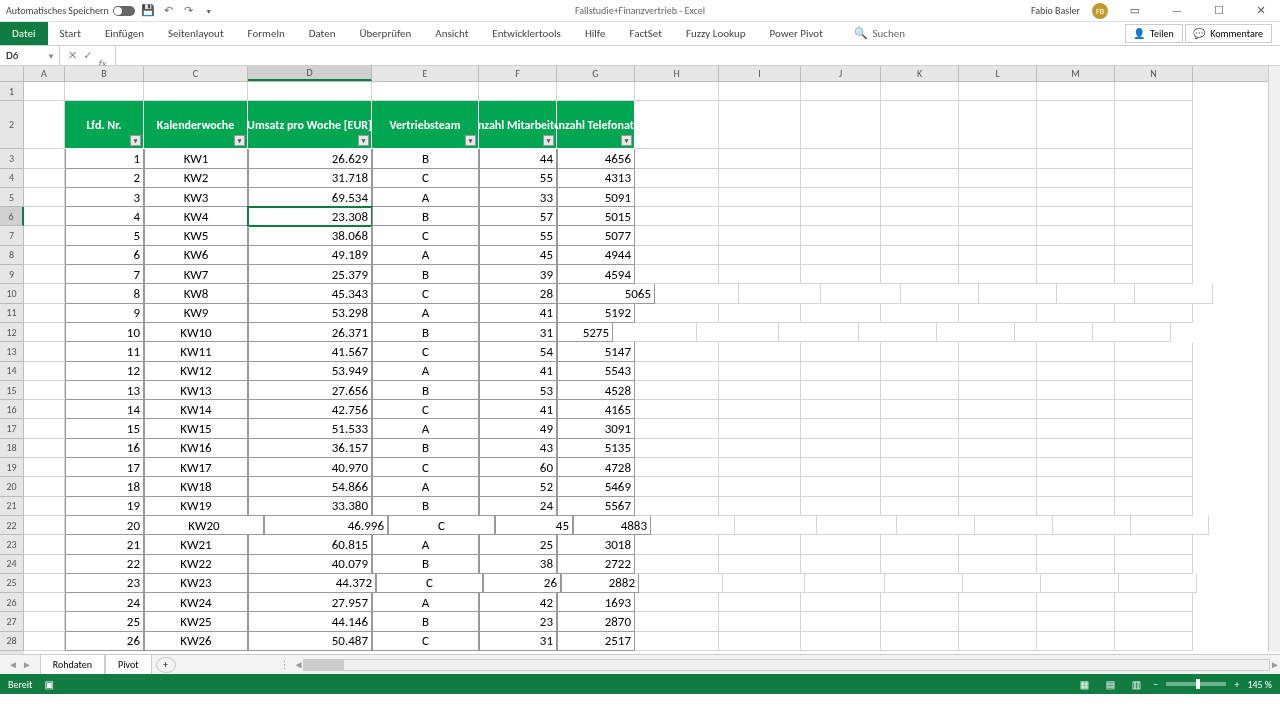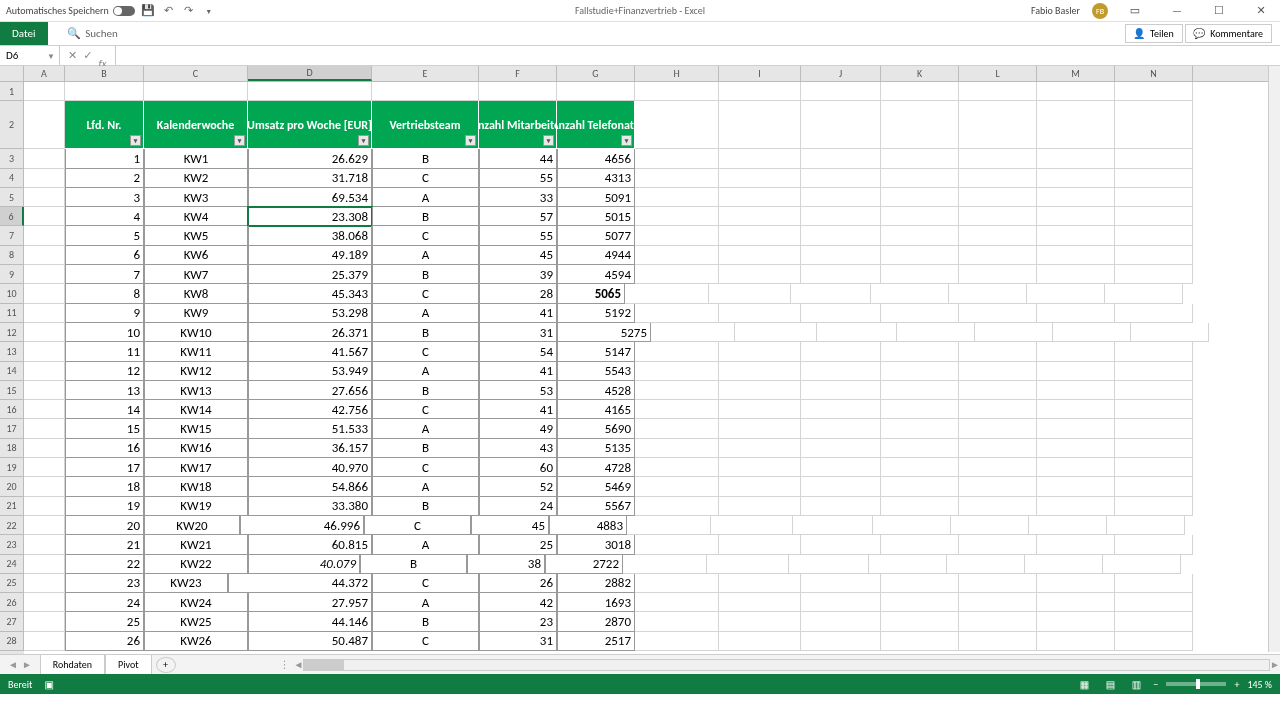--- a/index.html
+++ b/index.html
@@ -102,20 +102,34 @@
     <div class="avatar">FB</div>
     <div class="winbtn">▭</div>
     <div class="winbtn">—</div>
     <div class="winbtn">☐</div>
     <div class="winbtn">✕</div>
   </div>
 </div>
 
 <div class="ribbon">
   <div class="file-tab">Datei</div>
+  <div id="ribbon-tabs" style="display:flex;height:100%;">
+          <div class="ribbon-tab">Start</div>
+          <div class="ribbon-tab">Einfügen</div>
+          <div class="ribbon-tab">Seitenlayout</div>
+          <div class="ribbon-tab">Formeln</div>
+          <div class="ribbon-tab">Daten</div>
+          <div class="ribbon-tab">Überprüfen</div>
+          <div class="ribbon-tab">Ansicht</div>
+          <div class="ribbon-tab">Entwicklertools</div>
+          <div class="ribbon-tab">Hilfe</div>
+          <div class="ribbon-tab">FactSet</div>
+          <div class="ribbon-tab">Fuzzy Lookup</div>
+          <div class="ribbon-tab">Power Pivot</div>
+        </div>
   <div class="search-box">
     <span>🔍</span>
     <span>Suchen</span>
   </div>
   <div class="ribbon-right">
     <div class="share-btn">
             <span>👤</span>
             <span>Teilen</span>
           </div>
     <div class="share-btn">
@@ -330,21 +344,21 @@
             <div class="cell " style="width: 78px; border-top: none; border-right: 1px solid rgb(212, 212, 212); border-bottom: 1px solid rgb(212, 212, 212); border-left: none; border-image: initial;"></div>
             <div class="cell " style="width: 78px; border-top: none; border-right: 1px solid rgb(212, 212, 212); border-bottom: 1px solid rgb(212, 212, 212); border-left: none; border-image: initial;"></div>
           </div>
           <div class="row trow">
             <div class="cell " style="width: 41px; border-top: none; border-right: 1px solid rgb(212, 212, 212); border-bottom: 1px solid rgb(212, 212, 212); border-left: none; border-image: initial;"></div>
             <div class="cell num" style="width: 79px;">8</div>
             <div class="cell ctr" style="width: 104px;">KW8</div>
             <div class="cell num" style="width: 124px;">45.343</div>
             <div class="cell ctr" style="width: 107px;">C</div>
             <div class="cell num" style="width: 78px;">28</div>
-            <div class="cell num" style="width: 68px; font-weight: bold;">5065</div>
+            <div class="cell num" style="width: 98px;">5065</div>
             <div class="cell " style="width: 84px; border-top: none; border-right: 1px solid rgb(212, 212, 212); border-bottom: 1px solid rgb(212, 212, 212); border-left: none; border-image: initial;"></div>
             <div class="cell " style="width: 82px; border-top: none; border-right: 1px solid rgb(212, 212, 212); border-bottom: 1px solid rgb(212, 212, 212); border-left: none; border-image: initial;"></div>
             <div class="cell " style="width: 80px; border-top: none; border-right: 1px solid rgb(212, 212, 212); border-bottom: 1px solid rgb(212, 212, 212); border-left: none; border-image: initial;"></div>
             <div class="cell " style="width: 78px; border-top: none; border-right: 1px solid rgb(212, 212, 212); border-bottom: 1px solid rgb(212, 212, 212); border-left: none; border-image: initial;"></div>
             <div class="cell " style="width: 78px; border-top: none; border-right: 1px solid rgb(212, 212, 212); border-bottom: 1px solid rgb(212, 212, 212); border-left: none; border-image: initial;"></div>
             <div class="cell " style="width: 78px; border-top: none; border-right: 1px solid rgb(212, 212, 212); border-bottom: 1px solid rgb(212, 212, 212); border-left: none; border-image: initial;"></div>
             <div class="cell " style="width: 78px; border-top: none; border-right: 1px solid rgb(212, 212, 212); border-bottom: 1px solid rgb(212, 212, 212); border-left: none; border-image: initial;"></div>
           </div>
           <div class="row trow">
             <div class="cell " style="width: 41px; border-top: none; border-right: 1px solid rgb(212, 212, 212); border-bottom: 1px solid rgb(212, 212, 212); border-left: none; border-image: initial;"></div>
@@ -362,21 +376,21 @@
             <div class="cell " style="width: 78px; border-top: none; border-right: 1px solid rgb(212, 212, 212); border-bottom: 1px solid rgb(212, 212, 212); border-left: none; border-image: initial;"></div>
             <div class="cell " style="width: 78px; border-top: none; border-right: 1px solid rgb(212, 212, 212); border-bottom: 1px solid rgb(212, 212, 212); border-left: none; border-image: initial;"></div>
           </div>
           <div class="row trow">
             <div class="cell " style="width: 41px; border-top: none; border-right: 1px solid rgb(212, 212, 212); border-bottom: 1px solid rgb(212, 212, 212); border-left: none; border-image: initial;"></div>
             <div class="cell num" style="width: 79px;">10</div>
             <div class="cell ctr" style="width: 104px;">KW10</div>
             <div class="cell num" style="width: 124px;">26.371</div>
             <div class="cell ctr" style="width: 107px;">B</div>
             <div class="cell num" style="width: 78px;">31</div>
-            <div class="cell num" style="width: 94px;">5275</div>
+            <div class="cell num" style="width: 56px;">5275</div>
             <div class="cell " style="width: 84px; border-top: none; border-right: 1px solid rgb(212, 212, 212); border-bottom: 1px solid rgb(212, 212, 212); border-left: none; border-image: initial;"></div>
             <div class="cell " style="width: 82px; border-top: none; border-right: 1px solid rgb(212, 212, 212); border-bottom: 1px solid rgb(212, 212, 212); border-left: none; border-image: initial;"></div>
             <div class="cell " style="width: 80px; border-top: none; border-right: 1px solid rgb(212, 212, 212); border-bottom: 1px solid rgb(212, 212, 212); border-left: none; border-image: initial;"></div>
             <div class="cell " style="width: 78px; border-top: none; border-right: 1px solid rgb(212, 212, 212); border-bottom: 1px solid rgb(212, 212, 212); border-left: none; border-image: initial;"></div>
             <div class="cell " style="width: 78px; border-top: none; border-right: 1px solid rgb(212, 212, 212); border-bottom: 1px solid rgb(212, 212, 212); border-left: none; border-image: initial;"></div>
             <div class="cell " style="width: 78px; border-top: none; border-right: 1px solid rgb(212, 212, 212); border-bottom: 1px solid rgb(212, 212, 212); border-left: none; border-image: initial;"></div>
             <div class="cell " style="width: 78px; border-top: none; border-right: 1px solid rgb(212, 212, 212); border-bottom: 1px solid rgb(212, 212, 212); border-left: none; border-image: initial;"></div>
           </div>
           <div class="row trow">
             <div class="cell " style="width: 41px; border-top: none; border-right: 1px solid rgb(212, 212, 212); border-bottom: 1px solid rgb(212, 212, 212); border-left: none; border-image: initial;"></div>
@@ -442,21 +456,21 @@
             <div class="cell " style="width: 78px; border-top: none; border-right: 1px solid rgb(212, 212, 212); border-bottom: 1px solid rgb(212, 212, 212); border-left: none; border-image: initial;"></div>
             <div class="cell " style="width: 78px; border-top: none; border-right: 1px solid rgb(212, 212, 212); border-bottom: 1px solid rgb(212, 212, 212); border-left: none; border-image: initial;"></div>
           </div>
           <div class="row trow">
             <div class="cell " style="width: 41px; border-top: none; border-right: 1px solid rgb(212, 212, 212); border-bottom: 1px solid rgb(212, 212, 212); border-left: none; border-image: initial;"></div>
             <div class="cell num" style="width: 79px;">15</div>
             <div class="cell ctr" style="width: 104px;">KW15</div>
             <div class="cell num" style="width: 124px;">51.533</div>
             <div class="cell ctr" style="width: 107px;">A</div>
             <div class="cell num" style="width: 78px;">49</div>
-            <div class="cell num" style="width: 78px;">5690</div>
+            <div class="cell num" style="width: 78px;">3091</div>
             <div class="cell " style="width: 84px; border-top: none; border-right: 1px solid rgb(212, 212, 212); border-bottom: 1px solid rgb(212, 212, 212); border-left: none; border-image: initial;"></div>
             <div class="cell " style="width: 82px; border-top: none; border-right: 1px solid rgb(212, 212, 212); border-bottom: 1px solid rgb(212, 212, 212); border-left: none; border-image: initial;"></div>
             <div class="cell " style="width: 80px; border-top: none; border-right: 1px solid rgb(212, 212, 212); border-bottom: 1px solid rgb(212, 212, 212); border-left: none; border-image: initial;"></div>
             <div class="cell " style="width: 78px; border-top: none; border-right: 1px solid rgb(212, 212, 212); border-bottom: 1px solid rgb(212, 212, 212); border-left: none; border-image: initial;"></div>
             <div class="cell " style="width: 78px; border-top: none; border-right: 1px solid rgb(212, 212, 212); border-bottom: 1px solid rgb(212, 212, 212); border-left: none; border-image: initial;"></div>
             <div class="cell " style="width: 78px; border-top: none; border-right: 1px solid rgb(212, 212, 212); border-bottom: 1px solid rgb(212, 212, 212); border-left: none; border-image: initial;"></div>
             <div class="cell " style="width: 78px; border-top: none; border-right: 1px solid rgb(212, 212, 212); border-bottom: 1px solid rgb(212, 212, 212); border-left: none; border-image: initial;"></div>
           </div>
           <div class="row trow">
             <div class="cell " style="width: 41px; border-top: none; border-right: 1px solid rgb(212, 212, 212); border-bottom: 1px solid rgb(212, 212, 212); border-left: none; border-image: initial;"></div>
@@ -518,21 +532,21 @@
             <div class="cell " style="width: 82px; border-top: none; border-right: 1px solid rgb(212, 212, 212); border-bottom: 1px solid rgb(212, 212, 212); border-left: none; border-image: initial;"></div>
             <div class="cell " style="width: 80px; border-top: none; border-right: 1px solid rgb(212, 212, 212); border-bottom: 1px solid rgb(212, 212, 212); border-left: none; border-image: initial;"></div>
             <div class="cell " style="width: 78px; border-top: none; border-right: 1px solid rgb(212, 212, 212); border-bottom: 1px solid rgb(212, 212, 212); border-left: none; border-image: initial;"></div>
             <div class="cell " style="width: 78px; border-top: none; border-right: 1px solid rgb(212, 212, 212); border-bottom: 1px solid rgb(212, 212, 212); border-left: none; border-image: initial;"></div>
             <div class="cell " style="width: 78px; border-top: none; border-right: 1px solid rgb(212, 212, 212); border-bottom: 1px solid rgb(212, 212, 212); border-left: none; border-image: initial;"></div>
             <div class="cell " style="width: 78px; border-top: none; border-right: 1px solid rgb(212, 212, 212); border-bottom: 1px solid rgb(212, 212, 212); border-left: none; border-image: initial;"></div>
           </div>
           <div class="row trow">
             <div class="cell " style="width: 41px; border-top: none; border-right: 1px solid rgb(212, 212, 212); border-bottom: 1px solid rgb(212, 212, 212); border-left: none; border-image: initial;"></div>
             <div class="cell num" style="width: 79px;">20</div>
-            <div class="cell ctr" style="width: 96px;">KW20</div>
+            <div class="cell ctr" style="width: 120px;">KW20</div>
             <div class="cell num" style="width: 124px;">46.996</div>
             <div class="cell ctr" style="width: 107px;">C</div>
             <div class="cell num" style="width: 78px;">45</div>
             <div class="cell num" style="width: 78px;">4883</div>
             <div class="cell " style="width: 84px; border-top: none; border-right: 1px solid rgb(212, 212, 212); border-bottom: 1px solid rgb(212, 212, 212); border-left: none; border-image: initial;"></div>
             <div class="cell " style="width: 82px; border-top: none; border-right: 1px solid rgb(212, 212, 212); border-bottom: 1px solid rgb(212, 212, 212); border-left: none; border-image: initial;"></div>
             <div class="cell " style="width: 80px; border-top: none; border-right: 1px solid rgb(212, 212, 212); border-bottom: 1px solid rgb(212, 212, 212); border-left: none; border-image: initial;"></div>
             <div class="cell " style="width: 78px; border-top: none; border-right: 1px solid rgb(212, 212, 212); border-bottom: 1px solid rgb(212, 212, 212); border-left: none; border-image: initial;"></div>
             <div class="cell " style="width: 78px; border-top: none; border-right: 1px solid rgb(212, 212, 212); border-bottom: 1px solid rgb(212, 212, 212); border-left: none; border-image: initial;"></div>
             <div class="cell " style="width: 78px; border-top: none; border-right: 1px solid rgb(212, 212, 212); border-bottom: 1px solid rgb(212, 212, 212); border-left: none; border-image: initial;"></div>
@@ -551,37 +565,37 @@
             <div class="cell " style="width: 80px; border-top: none; border-right: 1px solid rgb(212, 212, 212); border-bottom: 1px solid rgb(212, 212, 212); border-left: none; border-image: initial;"></div>
             <div class="cell " style="width: 78px; border-top: none; border-right: 1px solid rgb(212, 212, 212); border-bottom: 1px solid rgb(212, 212, 212); border-left: none; border-image: initial;"></div>
             <div class="cell " style="width: 78px; border-top: none; border-right: 1px solid rgb(212, 212, 212); border-bottom: 1px solid rgb(212, 212, 212); border-left: none; border-image: initial;"></div>
             <div class="cell " style="width: 78px; border-top: none; border-right: 1px solid rgb(212, 212, 212); border-bottom: 1px solid rgb(212, 212, 212); border-left: none; border-image: initial;"></div>
             <div class="cell " style="width: 78px; border-top: none; border-right: 1px solid rgb(212, 212, 212); border-bottom: 1px solid rgb(212, 212, 212); border-left: none; border-image: initial;"></div>
           </div>
           <div class="row trow">
             <div class="cell " style="width: 41px; border-top: none; border-right: 1px solid rgb(212, 212, 212); border-bottom: 1px solid rgb(212, 212, 212); border-left: none; border-image: initial;"></div>
             <div class="cell num" style="width: 79px;">22</div>
             <div class="cell ctr" style="width: 104px;">KW22</div>
-            <div class="cell num" style="width: 112px; font-style: italic;">40.079</div>
+            <div class="cell num" style="width: 124px;">40.079</div>
             <div class="cell ctr" style="width: 107px;">B</div>
             <div class="cell num" style="width: 78px;">38</div>
             <div class="cell num" style="width: 78px;">2722</div>
             <div class="cell " style="width: 84px; border-top: none; border-right: 1px solid rgb(212, 212, 212); border-bottom: 1px solid rgb(212, 212, 212); border-left: none; border-image: initial;"></div>
             <div class="cell " style="width: 82px; border-top: none; border-right: 1px solid rgb(212, 212, 212); border-bottom: 1px solid rgb(212, 212, 212); border-left: none; border-image: initial;"></div>
             <div class="cell " style="width: 80px; border-top: none; border-right: 1px solid rgb(212, 212, 212); border-bottom: 1px solid rgb(212, 212, 212); border-left: none; border-image: initial;"></div>
             <div class="cell " style="width: 78px; border-top: none; border-right: 1px solid rgb(212, 212, 212); border-bottom: 1px solid rgb(212, 212, 212); border-left: none; border-image: initial;"></div>
             <div class="cell " style="width: 78px; border-top: none; border-right: 1px solid rgb(212, 212, 212); border-bottom: 1px solid rgb(212, 212, 212); border-left: none; border-image: initial;"></div>
             <div class="cell " style="width: 78px; border-top: none; border-right: 1px solid rgb(212, 212, 212); border-bottom: 1px solid rgb(212, 212, 212); border-left: none; border-image: initial;"></div>
             <div class="cell " style="width: 78px; border-top: none; border-right: 1px solid rgb(212, 212, 212); border-bottom: 1px solid rgb(212, 212, 212); border-left: none; border-image: initial;"></div>
           </div>
           <div class="row trow">
             <div class="cell " style="width: 41px; border-top: none; border-right: 1px solid rgb(212, 212, 212); border-bottom: 1px solid rgb(212, 212, 212); border-left: none; border-image: initial;"></div>
             <div class="cell num" style="width: 79px;">23</div>
-            <div class="cell ctr" style="width: 84px;">KW23</div>
-            <div class="cell num" style="width: 144px;">44.372</div>
+            <div class="cell ctr" style="width: 104px;">KW23</div>
+            <div class="cell num" style="width: 128px;">44.372</div>
             <div class="cell ctr" style="width: 107px;">C</div>
             <div class="cell num" style="width: 78px;">26</div>
             <div class="cell num" style="width: 78px;">2882</div>
             <div class="cell " style="width: 84px; border-top: none; border-right: 1px solid rgb(212, 212, 212); border-bottom: 1px solid rgb(212, 212, 212); border-left: none; border-image: initial;"></div>
             <div class="cell " style="width: 82px; border-top: none; border-right: 1px solid rgb(212, 212, 212); border-bottom: 1px solid rgb(212, 212, 212); border-left: none; border-image: initial;"></div>
             <div class="cell " style="width: 80px; border-top: none; border-right: 1px solid rgb(212, 212, 212); border-bottom: 1px solid rgb(212, 212, 212); border-left: none; border-image: initial;"></div>
             <div class="cell " style="width: 78px; border-top: none; border-right: 1px solid rgb(212, 212, 212); border-bottom: 1px solid rgb(212, 212, 212); border-left: none; border-image: initial;"></div>
             <div class="cell " style="width: 78px; border-top: none; border-right: 1px solid rgb(212, 212, 212); border-bottom: 1px solid rgb(212, 212, 212); border-left: none; border-image: initial;"></div>
             <div class="cell " style="width: 78px; border-top: none; border-right: 1px solid rgb(212, 212, 212); border-bottom: 1px solid rgb(212, 212, 212); border-left: none; border-image: initial;"></div>
             <div class="cell " style="width: 78px; border-top: none; border-right: 1px solid rgb(212, 212, 212); border-bottom: 1px solid rgb(212, 212, 212); border-left: none; border-image: initial;"></div>

